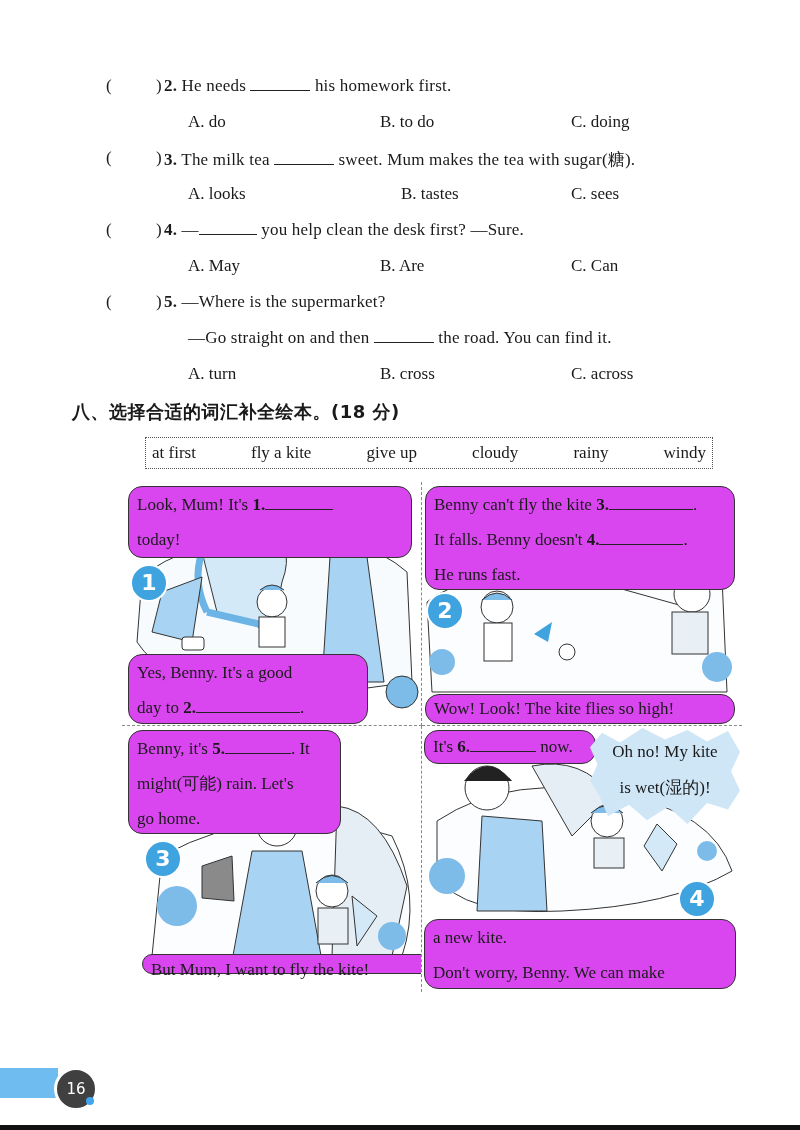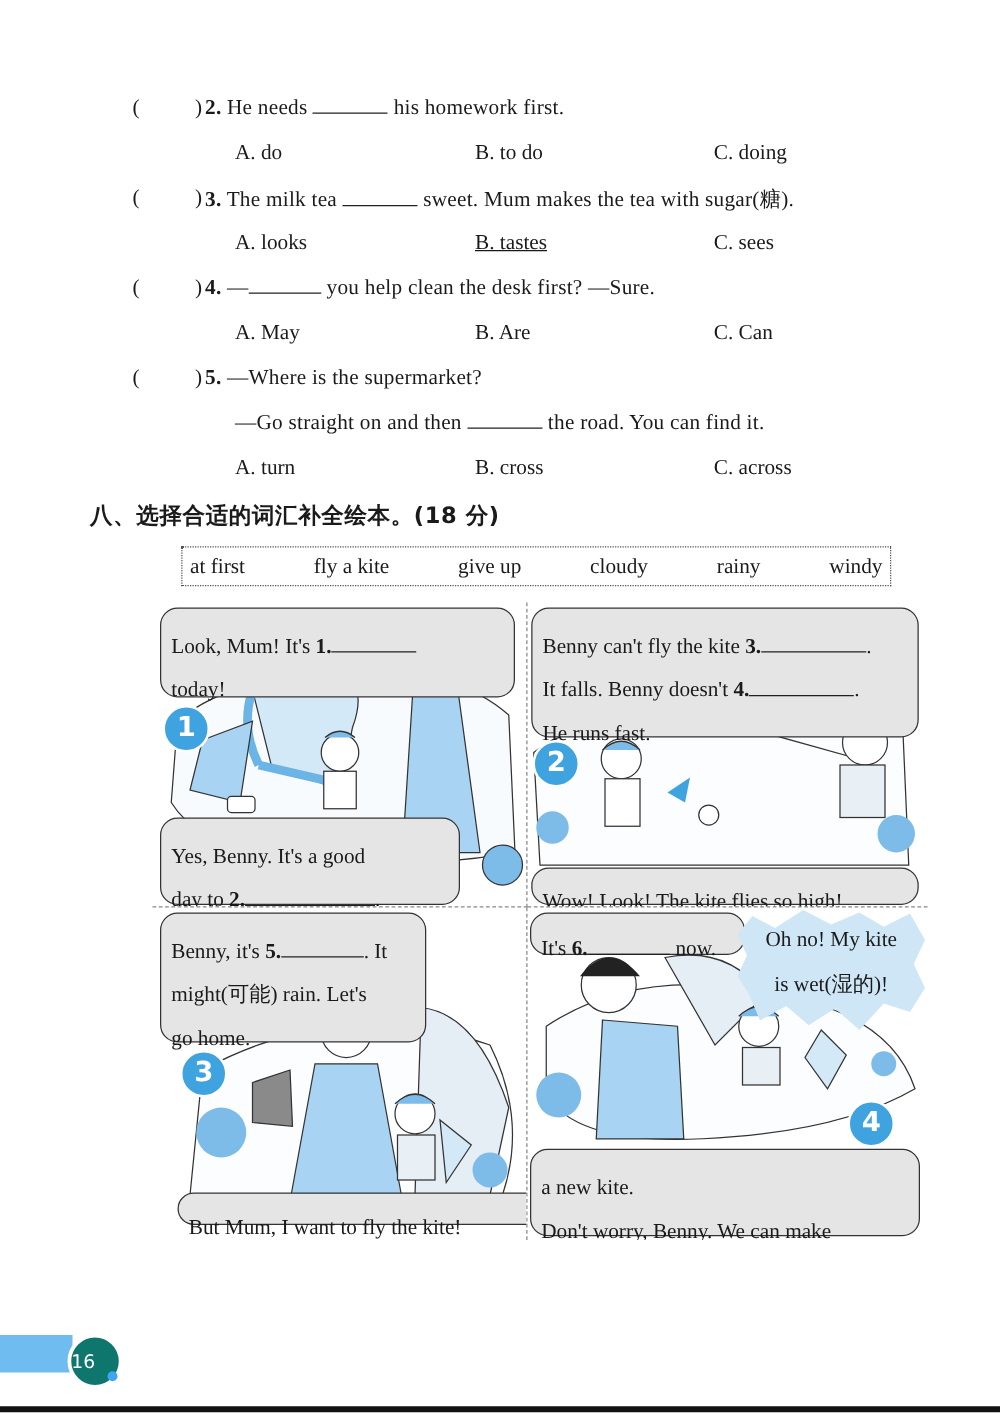--- a/index.html
+++ b/index.html
@@ -25,41 +25,41 @@
   }
   .comic {
     position: absolute; left: 122px; top: 482px; width: 620px; height: 510px;
   }
   .panel { position: absolute; box-sizing: border-box; overflow: hidden; }
   .p1 { left: 0; top: 0; width: 300px; height: 244px; border-right: 1.5px dashed #888; border-bottom: 1.5px dashed #888; }
   .p2 { left: 300px; top: 0; width: 320px; height: 244px; border-bottom: 1.5px dashed #888; }
   .p3 { left: 0; top: 244px; width: 300px; height: 266px; border-right: 1.5px dashed #888; }
   .p4 { left: 300px; top: 244px; width: 320px; height: 266px; }
   .bubble {
-    position: absolute; background: #e5e5e5; border: 1.3px solid #333; border-radius: 14px;
-    font-size: 17px; line-height: 35px; padding: 12px 8px; box-sizing: border-box; z-index: 3;
+    position: absolute; background: #d946ef; border: 1.3px solid #333; border-radius: 14px;
+    font-size: 17px; line-height: 35px; padding: 0 8px; box-sizing: border-box; z-index: 3;
   }
   .bubble b { font-weight: bold; }
   .spiky {
     position: absolute; background: #cfe6f7; z-index: 3;
     clip-path: polygon(0% 20%, 8% 5%, 20% 15%, 35% 0%, 50% 12%, 65% 2%, 78% 14%, 92% 3%, 100% 25%, 94% 45%, 100% 65%, 92% 85%, 78% 78%, 65% 100%, 52% 82%, 38% 96%, 26% 80%, 12% 92%, 6% 70%, 0% 55%, 5% 38%);
     font-size: 17px; line-height: 36px; text-align: center; padding-top: 6px; box-sizing: border-box;
   }
   .badge {
     position: absolute; width: 34px; height: 34px; border-radius: 50%;
     background: #3fa3e0; color: #fff; font-family: "DejaVu Sans", sans-serif;
     font-weight: bold; font-size: 22px; text-align: center; line-height: 34px; z-index: 4;
     border: 2px solid #fff;
   }
   .scene { position: absolute; z-index: 1; }
   .page-footer-bar { position: absolute; left: 0; top: 1068px; width: 58px; height: 30px; background: #6fbdf0; }
   .page-footer-circle {
     position: absolute; left: 54px; top: 1067px; width: 38px; height: 38px; border-radius: 50%;
-    background: #0f766e; border: 3px solid #fff; box-sizing: content-box;
-    color: #fff; font-family: "DejaVu Sans", sans-serif; font-size: 15px; line-height: 38px;
+    background: #404040; border: 3px solid #fff; box-sizing: content-box;
+    color: #fff; font-family: "DejaVu Sans", sans-serif; font-size: 15px; text-align: center; line-height: 38px;
   }
   .page-footer-dot { position: absolute; left: 86px; top: 1097px; width: 8px; height: 8px; border-radius: 50%; background: #3ea5f0; }
   .bottom-rule { position: absolute; left: 0; top: 1125px; width: 800px; height: 5px; background: #111; }
 </style>
 </head>
 <body>
 
 <span class="paren" style="left:106px;top:76px;">(</span>
 <span class="paren" style="left:156px;top:76px;">)</span>
 <div class="q-line" style="left:164px;top:76px;">
@@ -74,21 +74,21 @@
 
 <span class="paren" style="left:106px;top:148px;">(</span>
 <span class="paren" style="left:156px;top:148px;">)</span>
 <div class="q-line" style="left:164px;top:148px;">
   <span class="qnum">3.</span>
   <span>The milk tea</span>
   <span class="blank" style="width:60px"></span>
   <span>sweet. Mum makes the tea with sugar(糖).</span>
 </div>
 <span class="opt" style="left:188px;top:184px;">A. looks</span>
-<span class="opt" style="left:380px;top:184px;text-decoration:underline;">B. tastes</span>
+<span class="opt" style="left:401px;top:184px;">B. tastes</span>
 <span class="opt" style="left:571px;top:184px;">C. sees</span>
 
 <span class="paren" style="left:106px;top:220px;">(</span>
 <span class="paren" style="left:156px;top:220px;">)</span>
 <div class="q-line" style="left:164px;top:220px;">
   <span class="qnum">4.</span>
   <span>—</span><span class="blank" style="width:58px"></span>
   <span>you help clean the desk first? —Sure.</span>
 </div>
 <span class="opt" style="left:188px;top:256px;">A. May</span>

